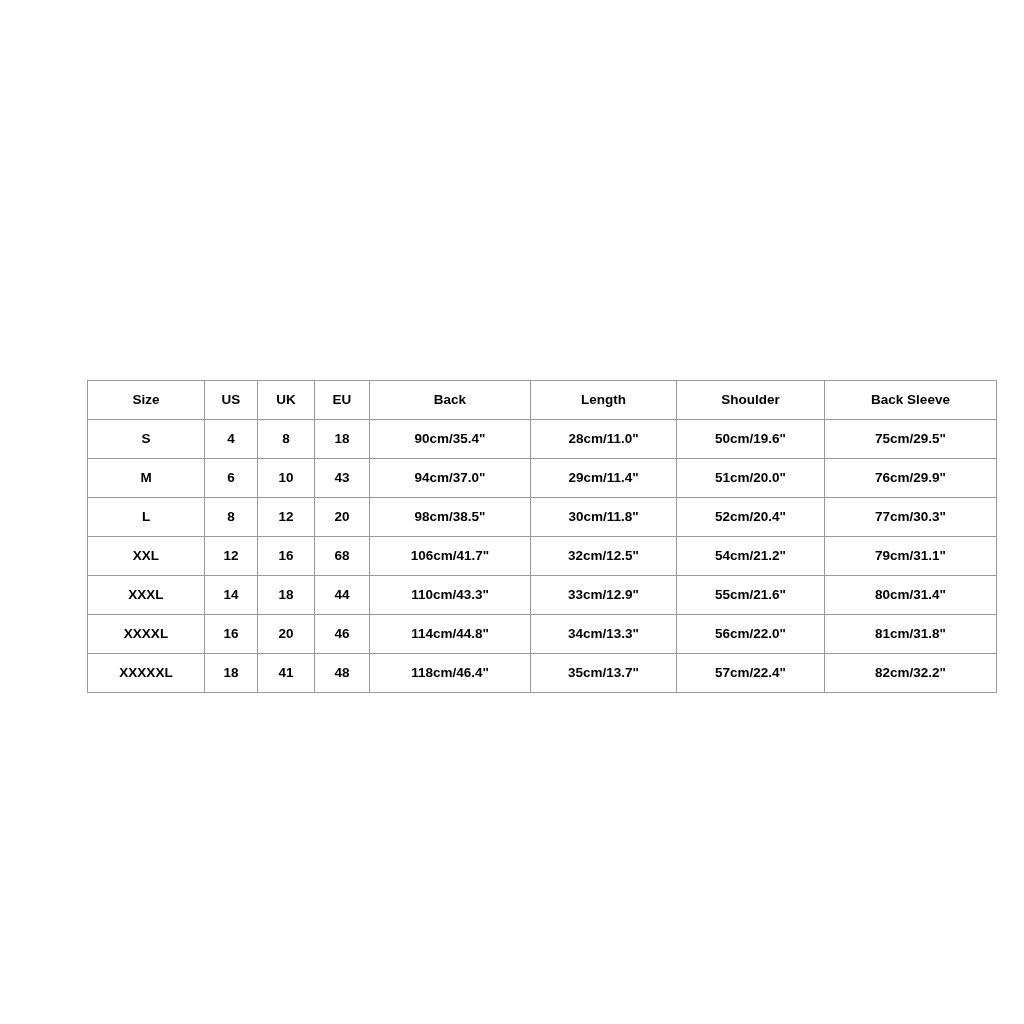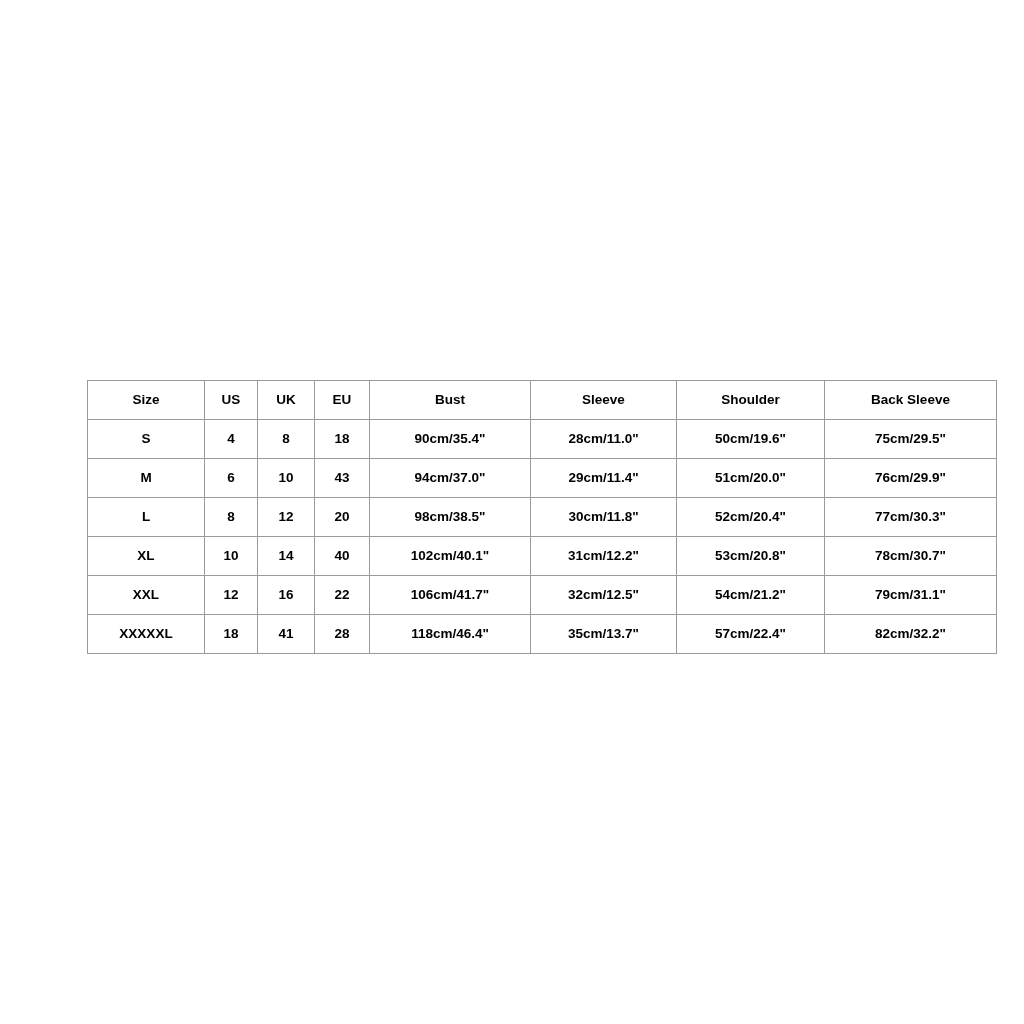--- a/index.html
+++ b/index.html
@@ -73,22 +73,22 @@
         <col class="c-sleeve">
         <col class="c-shoulder">
         <col class="c-back">
     </colgroup>
     <thead>
       <tr id="header-row">
           <th>Size</th>
           <th>US</th>
           <th>UK</th>
           <th>EU</th>
-          <th>Bust</th>
-          <th>Sleeve</th>
+          <th>Back</th>
+          <th>Length</th>
           <th>Shoulder</th>
           <th>Back Sleeve</th>
         </tr>
     </thead>
     <tbody id="body-rows">
         <tr>
           <td>S</td>
           <td>4</td>
           <td>8</td>
           <td>18</td>
@@ -111,44 +111,54 @@
           <td>L</td>
           <td>8</td>
           <td>12</td>
           <td>20</td>
           <td>98cm/38.5"</td>
           <td>30cm/11.8"</td>
           <td>52cm/20.4"</td>
           <td>77cm/30.3"</td>
         </tr>
         <tr>
-          <td>XL</td>
-          <td>10</td>
-          <td>14</td>
-          <td>40</td>
-          <td>102cm/40.1"</td>
-          <td>31cm/12.2"</td>
-          <td>53cm/20.8"</td>
-          <td>78cm/30.7"</td>
-        </tr>
-        <tr>
           <td>XXL</td>
           <td>12</td>
           <td>16</td>
-          <td>22</td>
+          <td>68</td>
           <td>106cm/41.7"</td>
           <td>32cm/12.5"</td>
           <td>54cm/21.2"</td>
           <td>79cm/31.1"</td>
         </tr>
         <tr>
+          <td>XXXL</td>
+          <td>14</td>
+          <td>18</td>
+          <td>44</td>
+          <td>110cm/43.3"</td>
+          <td>33cm/12.9"</td>
+          <td>55cm/21.6"</td>
+          <td>80cm/31.4"</td>
+        </tr>
+        <tr>
+          <td>XXXXL</td>
+          <td>16</td>
+          <td>20</td>
+          <td>46</td>
+          <td>114cm/44.8"</td>
+          <td>34cm/13.3"</td>
+          <td>56cm/22.0"</td>
+          <td>81cm/31.8"</td>
+        </tr>
+        <tr>
           <td>XXXXXL</td>
           <td>18</td>
           <td>41</td>
-          <td>28</td>
+          <td>48</td>
           <td>118cm/46.4"</td>
           <td>35cm/13.7"</td>
           <td>57cm/22.4"</td>
           <td>82cm/32.2"</td>
         </tr>
       </tbody>
   </table>
 </div>
 
 </body></html>

